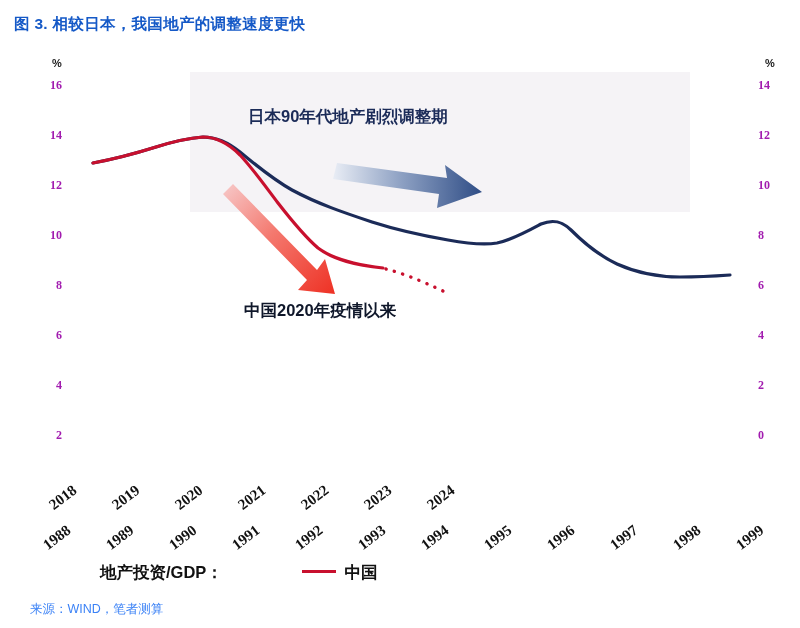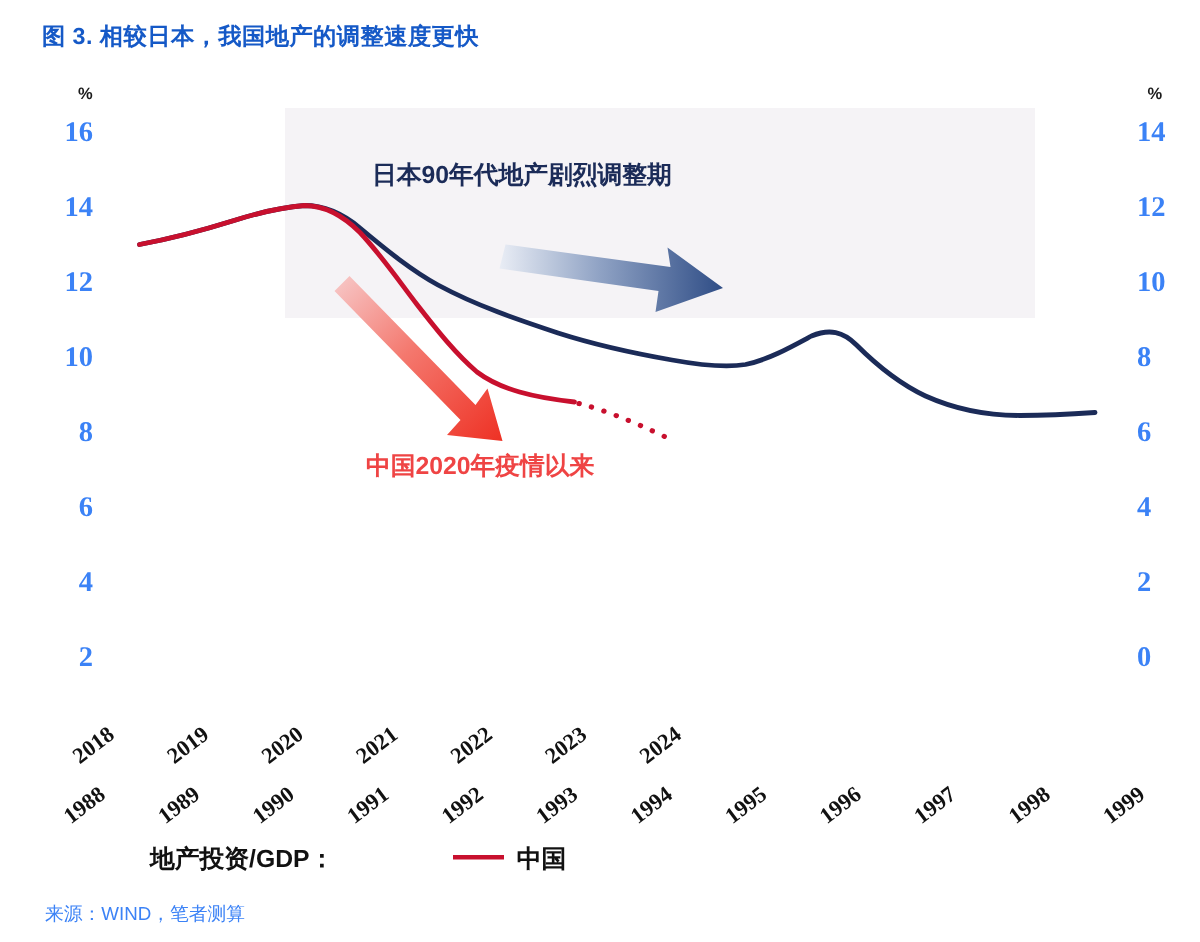--- a/index.html
+++ b/index.html
@@ -6,35 +6,35 @@
   body{
     width:800px;height:628px;
     background:#ffffff;
     font-family:"Liberation Sans","DejaVu Sans",sans-serif;
     overflow:hidden;
     position:relative;
   }
   #root{position:relative;width:800px;height:628px;}
 
   .fig-title{
-    position:absolute;left:28px;top:14px;
+    position:absolute;left:14px;top:14px;
     font-size:15.5px;font-weight:bold;
     color:#1559c7;letter-spacing:0.3px;
     white-space:nowrap;
   }
 
   .plot{
     position:absolute;left:0;top:0;width:800px;height:628px;
   }
 
   .axis-unit{
     position:absolute;font-size:11px;color:#1b1b1b;font-weight:bold;
   }
   .tick{
-    position:absolute;font-size:19px;color:#3b82f6;font-weight:bold;
+    position:absolute;font-size:12px;color:#a21caf;font-weight:bold;
     font-family:"Liberation Serif","DejaVu Serif",serif;
   }
   .tick.left{text-align:right;width:40px;}
   .tick.right{text-align:left;width:40px;}
 
   .xtick{
     position:absolute;
     font-size:15px;font-weight:bold;color:#111;
     font-family:"Liberation Serif","DejaVu Serif",serif;
     transform-origin:left top;
@@ -42,21 +42,21 @@
     white-space:nowrap;
   }
 
   .annot{
     position:absolute;white-space:nowrap;font-weight:bold;
   }
   .annot-jp{
     left:248px;top:106px;font-size:16.5px;color:#1b2b58;
   }
   .annot-cn{
-    left:244px;top:300px;font-size:16.5px;color:#ef4444;
+    left:244px;top:300px;font-size:16.5px;color:#0f172a;
   }
 
   .legend{
     position:absolute;left:0;top:560px;width:680px;height:34px;
   }
   .legend-title{
     position:absolute;left:100px;top:2px;
     font-size:16.5px;font-weight:bold;color:#111;white-space:nowrap;
   }
   .legend-item{position:absolute;top:2px;white-space:nowrap;}

